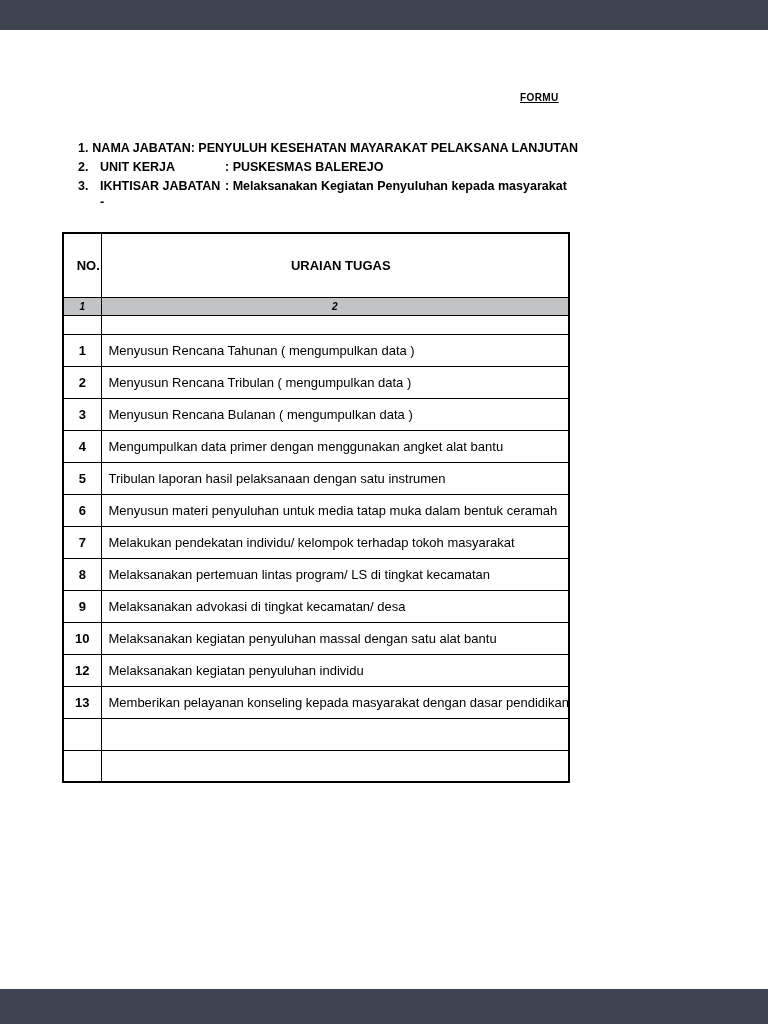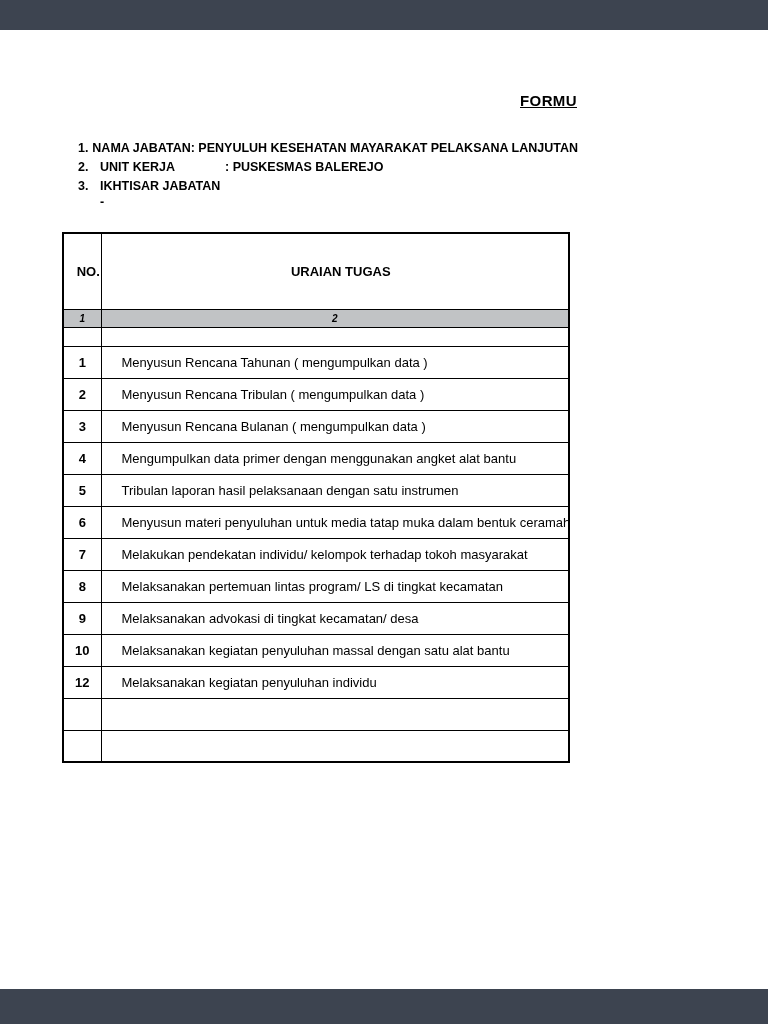--- a/index.html
+++ b/index.html
@@ -12,21 +12,21 @@
   }
   .viewer-bar {
     position: absolute; left: 0; width: 768px;
     background: var(--bar-color, #3d4450);
   }
   .viewer-bar.top { top: 0; height: 30px; }
   .viewer-bar.bottom { bottom: 0; height: 35px; }
 
   .doc-title {
     position: absolute; left: 520px; top: 92px;
-    font-size: 15px; font-weight: bold;
+    font-size: 10px; font-weight: bold;
     text-decoration: underline; letter-spacing: 0.4px;
     white-space: nowrap;
   }
 
   .fields { position: absolute; left: 78px; top: 138px; width: 500px; }
   .field-line {
     display: flex; height: 19px; align-items: center;
     font-size: 12.5px; font-weight: bold; white-space: nowrap;
   }
   .f-no { width: 22px; }
@@ -34,32 +34,32 @@
   .dash-line { margin-left: 22px; height: 16px; font-size: 12.5px; font-weight: bold; }
 
   table.tugas-table {
     position: absolute; left: 62px; top: 232px; width: 508px;
     border-collapse: collapse; table-layout: fixed;
     border: 2px solid #000;
   }
   .tugas-table th, .tugas-table td { border: 1px solid #000; overflow: hidden; }
   col.col-no { width: 38px; }
   .head-row th {
-    height: 76px; font-size: 13px; font-weight: bold;
+    height: 64px; font-size: 13px; font-weight: bold;
     text-align: center; vertical-align: middle; padding-left: 12px;
   }
   .index-row td {
     height: 18px; background: var(--index-bg, #c1c3c5);
     font-size: 10px; font-style: italic; font-weight: bold;
     text-align: center; vertical-align: middle;
   }
   .spacer-row td { height: 19px; }
   .data-row td { height: 32px; font-size: 13px; vertical-align: middle; }
   .no-cell { text-align: center; font-weight: bold; }
-  .task-cell { padding-left: 20px; white-space: nowrap; }
+  .task-cell { padding-left: 7px; white-space: nowrap; }
 </style>
 </head>
 <body>
 
 <div class="viewer-bar top"></div>
 
 <div>
 
   <div class="doc-title">FORMU</div>
 
@@ -70,20 +70,21 @@
       <span class="f-value">: PENYULUH KESEHATAN MAYARAKAT PELAKSANA LANJUTAN</span>
     </div>
     <div class="field-line">
       <span class="f-no">2.</span>
       <span class="f-label">UNIT KERJA</span>
       <span class="f-value">: PUSKESMAS BALEREJO</span>
     </div>
     <div class="field-line">
       <span class="f-no">3.</span>
       <span class="f-label">IKHTISAR JABATAN</span>
+      <span class="f-value">: Melaksanakan Kegiatan Penyuluhan kepada masyarakat</span>
     </div>
     <div class="dash-line">-</div>
   </div>
 
   <table class="tugas-table">
     <colgroup>
         <col class="col-no">
         <col class="col-task">
       </colgroup>
     <thead>
@@ -151,20 +152,24 @@
           <td class="no-cell">10</td>
           <td class="task-cell">Melaksanakan kegiatan penyuluhan massal dengan satu alat bantu</td>
         </tr>
 
 
         <tr class="data-row">
           <td class="no-cell">12</td>
           <td class="task-cell">Melaksanakan kegiatan penyuluhan individu</td>
         </tr>
 
+        <tr class="data-row">
+          <td class="no-cell">13</td>
+          <td class="task-cell">Memberikan pelayanan konseling kepada masyarakat dengan dasar pendidikan</td>
+        </tr>
 
         <tr class="data-row">
           <td class="no-cell"></td>
           <td class="task-cell"></td>
         </tr>
 
         <tr class="data-row">
           <td class="no-cell"></td>
           <td class="task-cell"></td>
         </tr>

